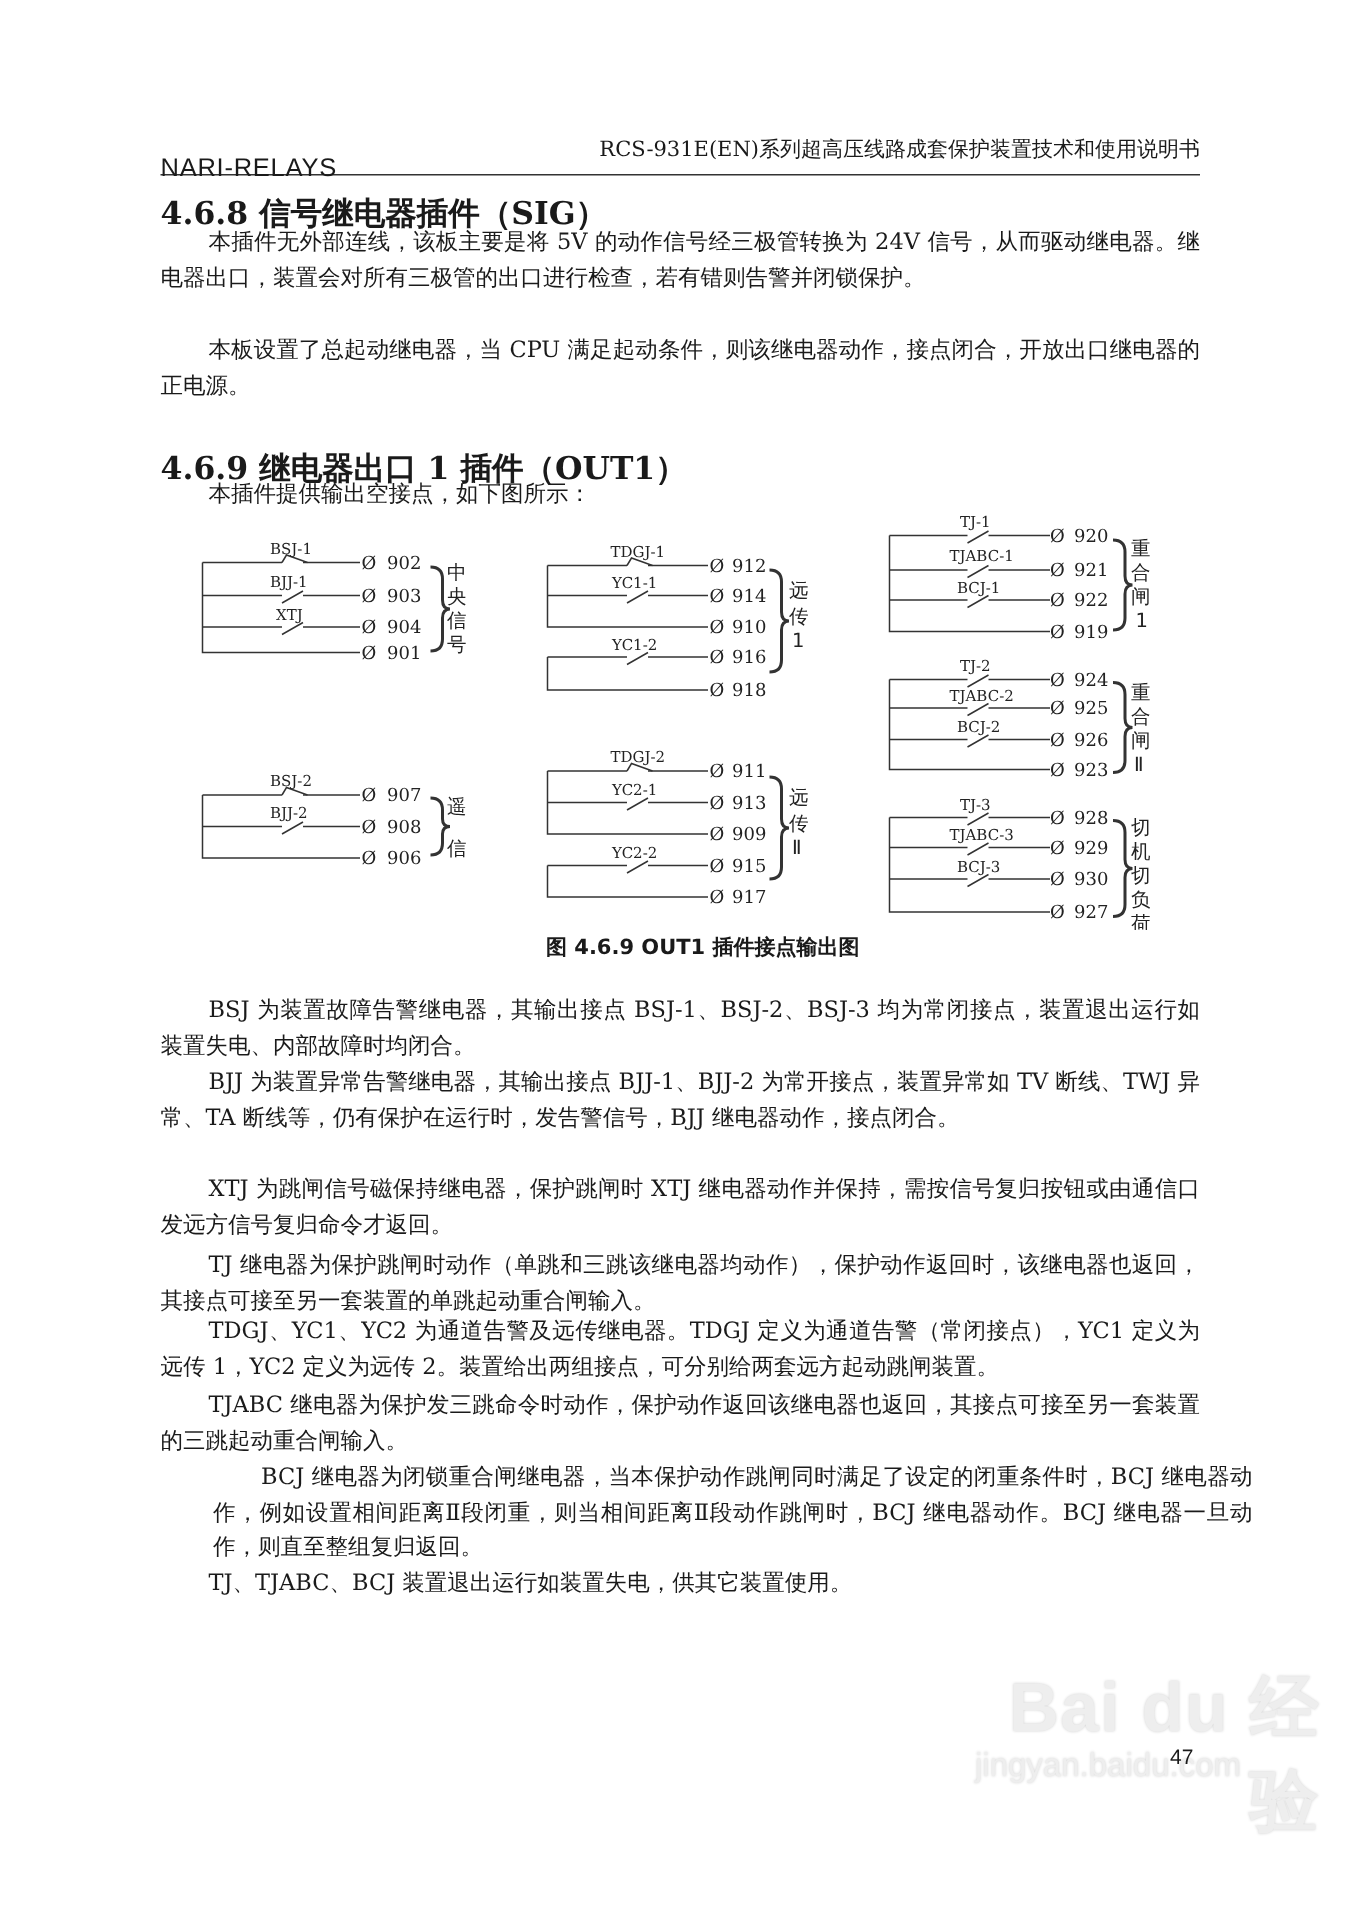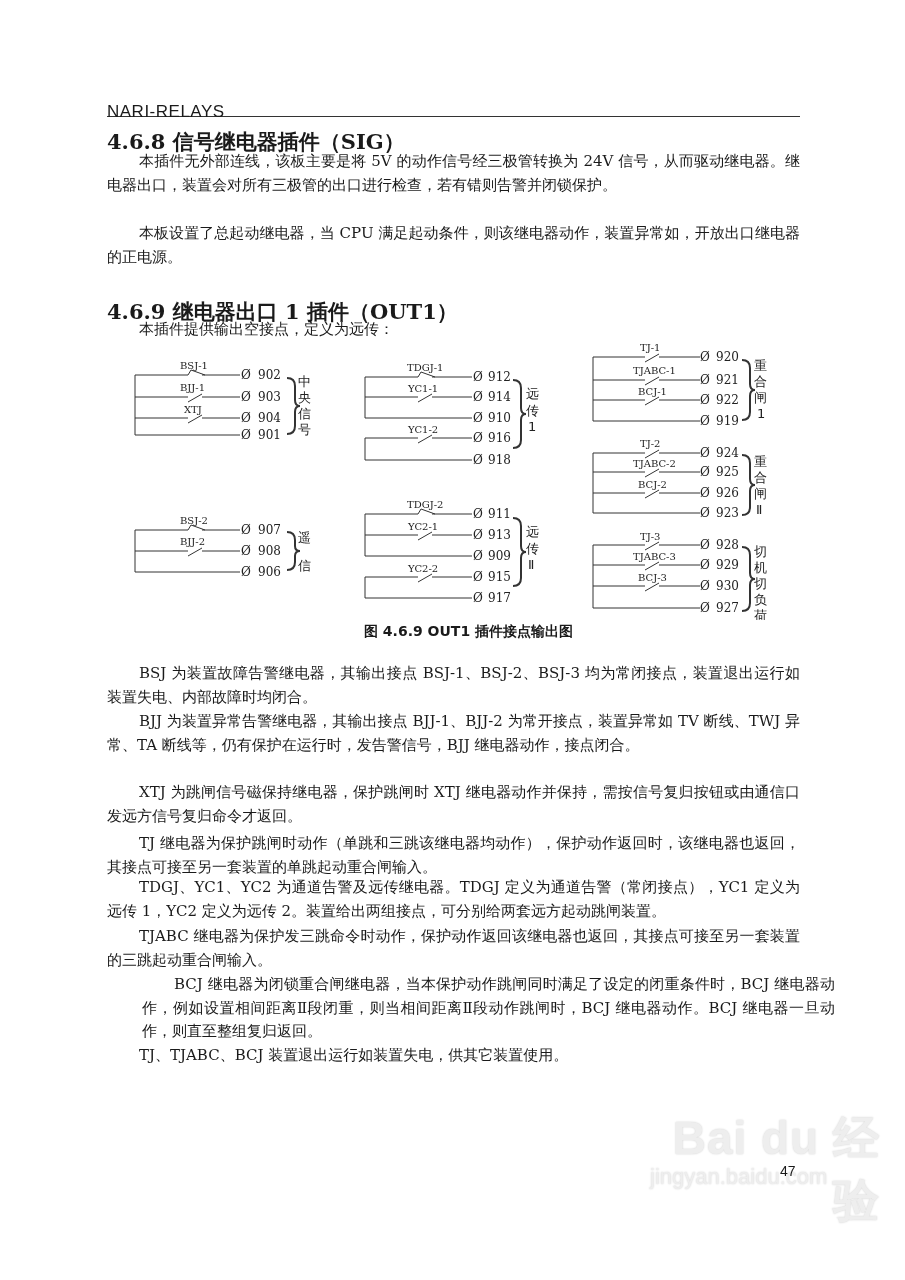--- a/index.html
+++ b/index.html
@@ -27,28 +27,29 @@
             font-size: 22px; color: #eeeeee; text-shadow: 0 0 2px #cfcfcf; }
   .lbl { font-family: "DejaVu Serif", serif; font-size: 10px; fill: #222; }
   .term { font-family: "DejaVu Serif", serif; font-size: 12px; fill: #222; }
   .grp { font-family: "DejaVu Sans", sans-serif; font-size: 13px; fill: #222; }
 </style>
 </head>
 <body>
 
 <div class="header">
   <span class="header-left">NARI-RELAYS</span>
+  <span class="header-right">RCS-931E(EN)系列超高压线路成套保护装置技术和使用说明书</span>
 </div>
 
 <div class="sec" style="top:128px;">4.6.8 信号继电器插件（SIG）</div>
 <div class="para" style="top:150px;">本插件无外部连线，该板主要是将 5V 的动作信号经三极管转换为 24V 信号，从而驱动继电器。继电器出口，装置会对所有三极管的出口进行检查，若有错则告警并闭锁保护。</div>
-<div class="para" style="top:222px;">本板设置了总起动继电器，当 CPU 满足起动条件，则该继电器动作，装置异常如，开放出口继电器的正电源。</div>
+<div class="para" style="top:222px;">本板设置了总起动继电器，当 CPU 满足起动条件，则该继电器动作，接点闭合，开放出口继电器的正电源。</div>
 
 <div class="sec" style="top:298px;">4.6.9 继电器出口 1 插件（OUT1）</div>
-<div class="para" style="top:318px;">本插件提供输出空接点，定义为远传：</div>
+<div class="para" style="top:318px;">本插件提供输出空接点，如下图所示：</div>
 
 <div class="diagram">
   <svg width="905" height="620" viewBox="0 0 905 620" xmlns="http://www.w3.org/2000/svg">
     <g stroke="#333" stroke-width="1" fill="none">
 
       <path d="M135 375 V435 H240 M135 375 H188 M202 375 H240 M135 397 H188 M202 397 H240 M135 418 H188 M202 418 H240"></path>
       <path d="M188 375 l3 -5 l14 5"></path>
       <path d="M188 402 l14 -8 M188 423 l14 -8"></path>
       <path d="M287 378 q8 0 8 8 v14 q0 6 5 6 q-5 0 -5 6 v14 q0 8 -8 8" stroke-width="2"></path>
 

